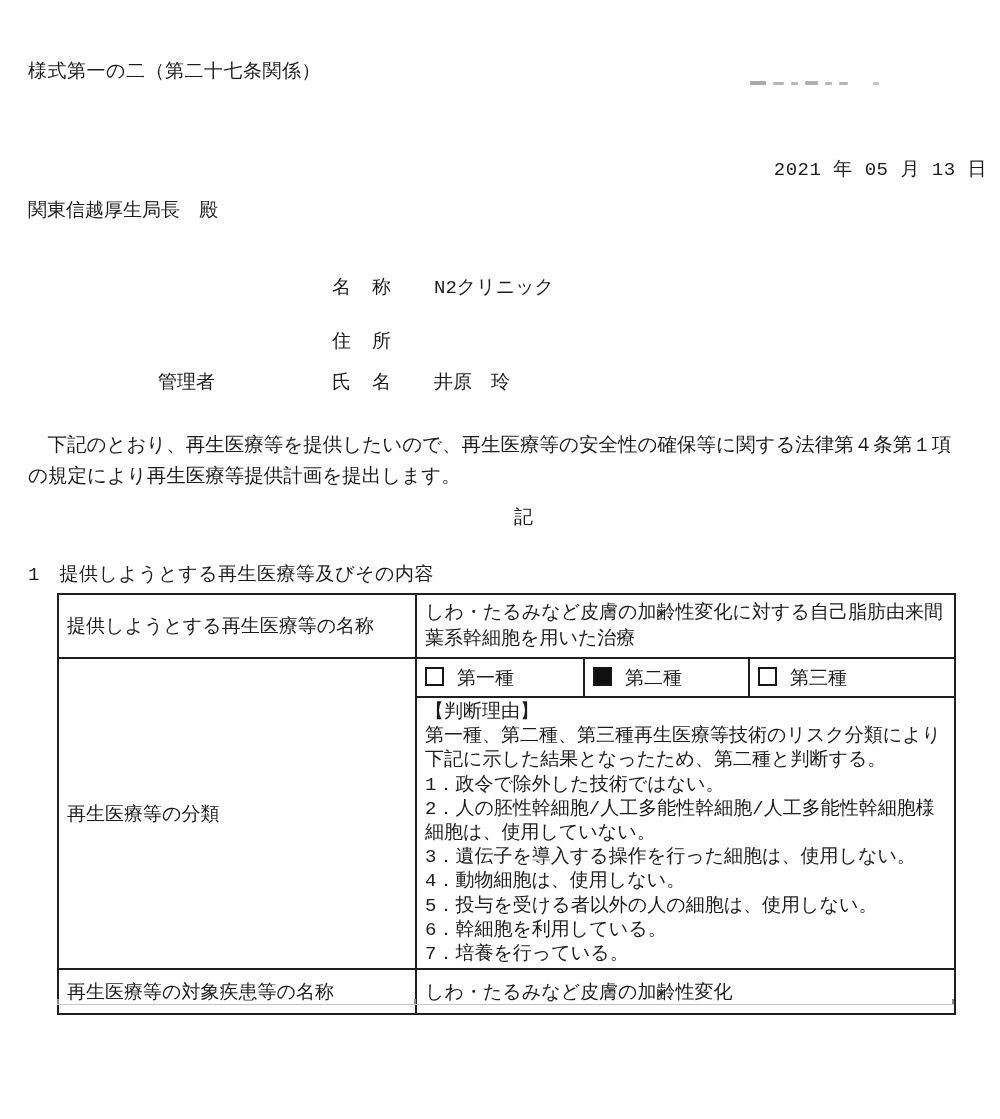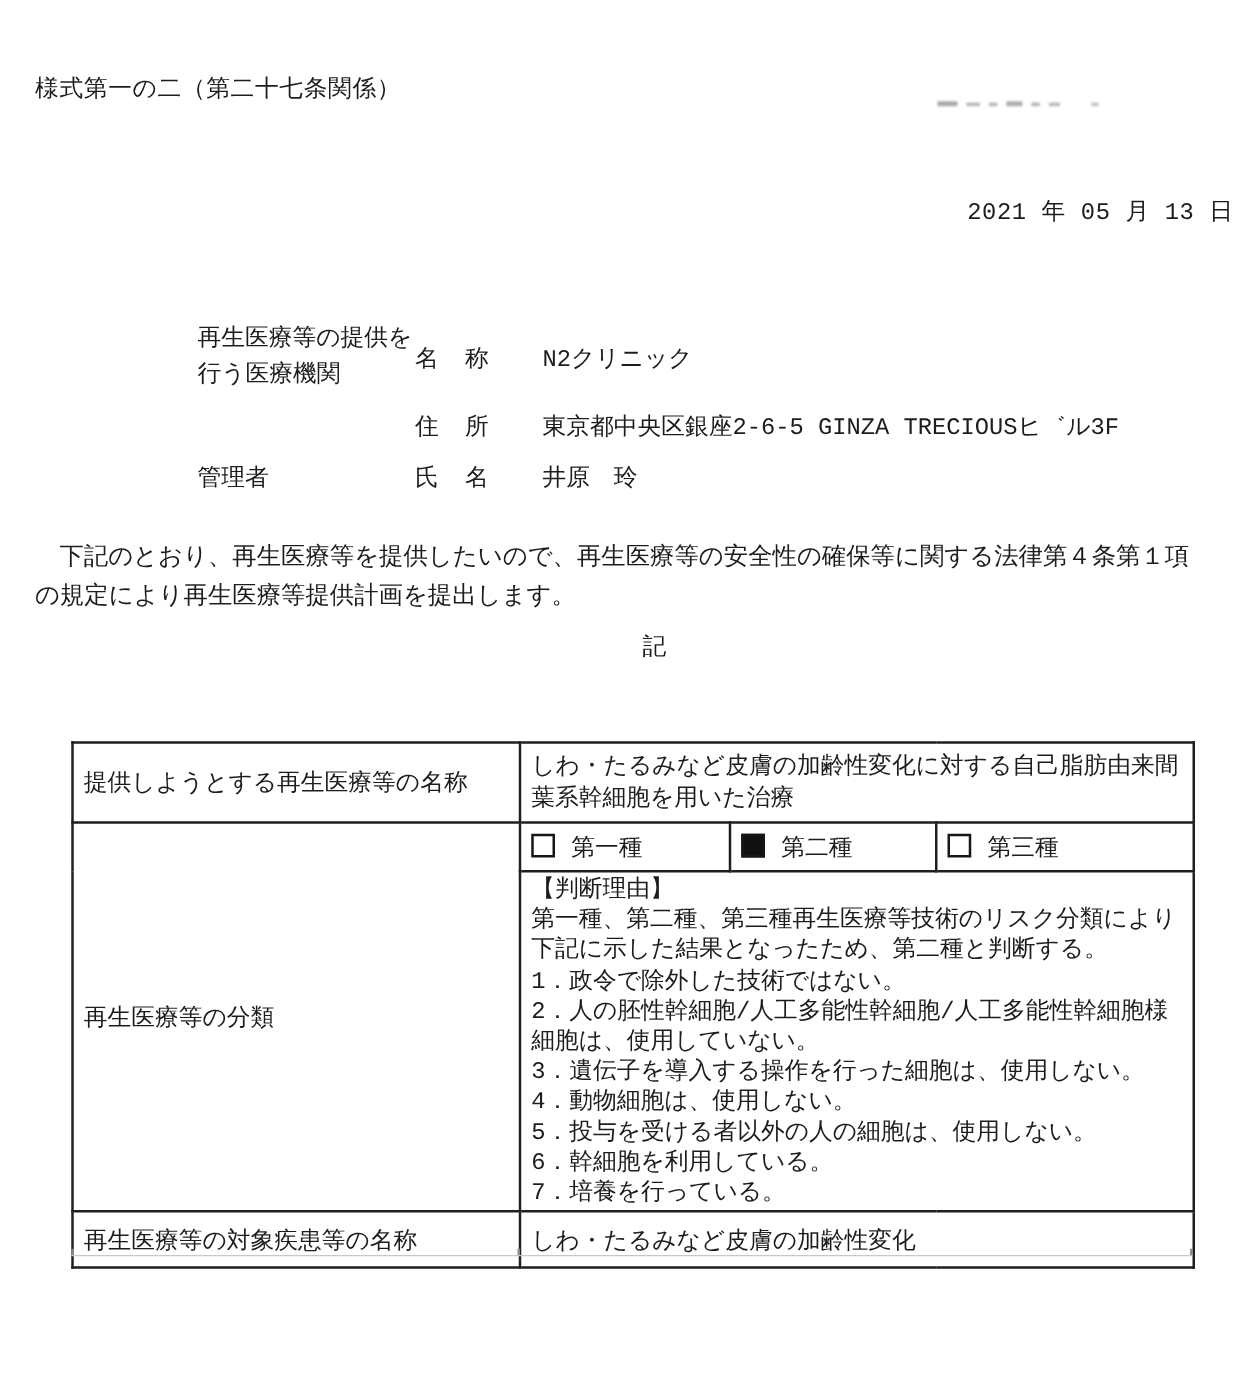--- a/index.html
+++ b/index.html
@@ -94,37 +94,36 @@
     <i></i>
       <i></i>
       <i></i>
       <i></i>
       <i></i>
       <i></i>
       <i></i>
   </div>
 
   <div class="abs doc-date">2021 年 05 月 13 日</div>
+  <div class="abs addressee">関東信越厚生局長　殿</div>
 
-  <div class="abs inst-label preline">再生医療等の提供を
-行う医療機関</div>
   <div class="abs manager-label">管理者</div>
 
   <div class="abs fld-label row-name">名　称</div>
   <div class="abs fld-value row-name">N2クリニック</div>
 
   <div class="abs fld-label row-address">住　所</div>
-  <div class="abs fld-value row-address">東京都中央区銀座2-6-5 GINZA TRECIOUSヒ゛ル3F</div>
 
   <div class="abs fld-label row-person">氏　名</div>
   <div class="abs fld-value row-person">井原　玲</div>
 
   <div class="abs intro preline">　下記のとおり、再生医療等を提供したいので、再生医療等の安全性の確保等に関する法律第４条第１項
 の規定により再生医療等提供計画を提出します。</div>
   <div class="abs record-marker">記</div>
+  <div class="abs section-heading">1　提供しようとする再生医療等及びその内容</div>
 
   <table class="main">
     <colgroup>
       <col style="width:358px">
         <col style="width:168px">
         <col style="width:165px">
         <col style="width:206px">
     </colgroup>
     <tbody>
         <tr class="r1">

